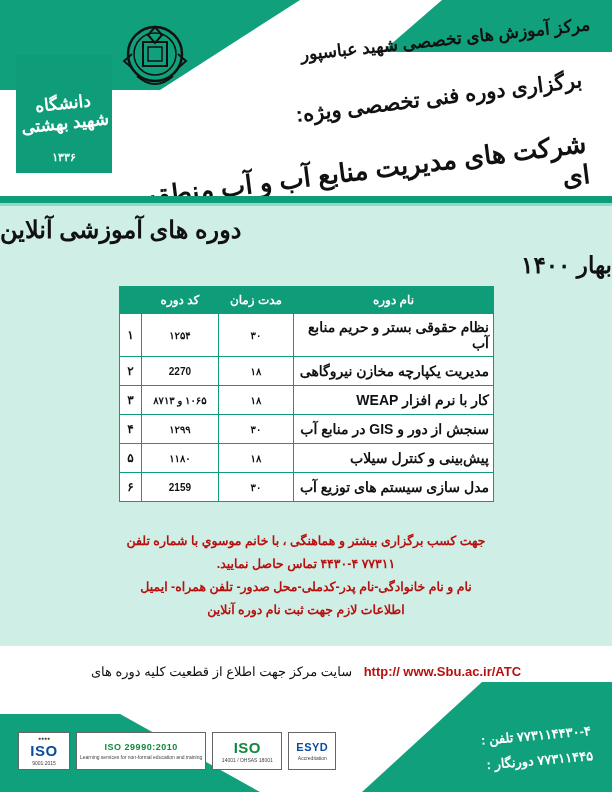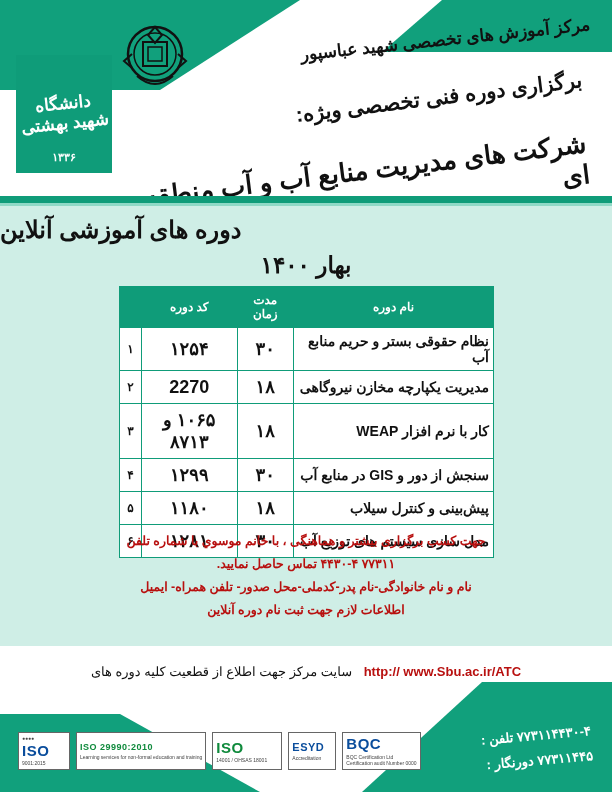--- a/index.html
+++ b/index.html
@@ -152,21 +152,21 @@
     text-align: left;
     direction: rtl;
     font-size: 24px;
     font-weight: bold;
     color: #111;
     letter-spacing: 1px;
   }
   .title-sub {
     position: absolute;
     top: 252px; left: 0; width: 612px;
-    text-align: center;
+    text-align: right;
     direction: rtl;
     font-size: 23px;
     font-weight: bold;
     color: #111;
   }
 
   
   .tbl-wrap {
     position: absolute;
     top: 286px; left: 119px;
@@ -183,21 +183,21 @@
     color: #ffffff;
     font-size: 12px;
     font-weight: bold;
     padding: 6px 4px;
     border: 1px solid #0f9c79;
     text-align: center;
   }
   table.courses td {
     border: 1px solid #0f9c79;
     padding: 5px 4px;
-    font-size: 18px;
+    font-size: 10px;
     font-weight: bold;
     text-align: center;
     color: #111;
     background: #ffffff;
     height: 29px;
   }
   table.courses td.c-name {
     text-align: right;
     font-size: 14px;
     width: 200px;
@@ -243,21 +243,21 @@
   .certs {
     position: absolute;
     bottom: 22px; left: 18px;
     display: flex;
     align-items: flex-end;
     gap: 6px;
   }
   .cert {
     border: 1px solid #666;
     background: #ffffff;
-    text-align: left;
+    text-align: center;
     font-size: 5px;
     color: #333;
     padding: 2px 3px;
     line-height: 1.25;
     min-height: 38px;
     display: flex;
     flex-direction: column;
     justify-content: center;
   }
   .cert .big {
@@ -362,21 +362,21 @@
           </tr>
           <tr>
             <td class="c-name">پیش‌بینی و کنترل سیلاب</td>
             <td>۱۸</td>
             <td>۱۱۸۰</td>
             <td class="c-row">۵</td>
           </tr>
           <tr>
             <td class="c-name">مدل سازی سیستم های توزیع آب</td>
             <td>۳۰</td>
-            <td>۱۲۸۱</td>
+            <td>2159</td>
             <td class="c-row">۶</td>
           </tr>
         </tbody>
     </table>
   </div>
 
   <div class="contact">
     <span class="ln">جهت کسب برگزاری بیشتر و هماهنگی ، با خانم موسوي  با شماره تلفن</span>
     <span class="ln">۷۷۳۱۱ ۴۴۳۰-۴ تماس حاصل نمایید.</span>
     <span class="ln">نام و نام خانوادگی-نام پدر-کدملی-محل صدور- تلفن همراه- ایمیل</span>
@@ -399,25 +399,20 @@
       <div class="sm">Learning services for non-formal education and training</div>
     </div>
     <div class="cert" style="min-width:70px">
       <div class="big green">ISO</div>
       <div class="sm">14001 / OHSAS 18001</div>
     </div>
     <div class="cert" style="min-width:48px">
       <div class="big" style="font-size:11px">ESYD</div>
       <div class="sm">Accreditation</div>
     </div>
-    <div class="cert" style="min-width:52px">
-      <div class="big">BQC</div>
-      <div class="sm">BQC Certification Ltd</div>
-      <div class="sm">Certification audit Number 0000</div>
-    </div>
   </div>
 
   <div class="foot-phones">
     <div>
       <span>۷۷۳۱۱۴۴۳۰-۴</span>
       <span>تلفن :</span>
     </div>
     <div>
       <span>۷۷۳۱۱۴۴۵</span>
       <span>دورنگار :</span>

